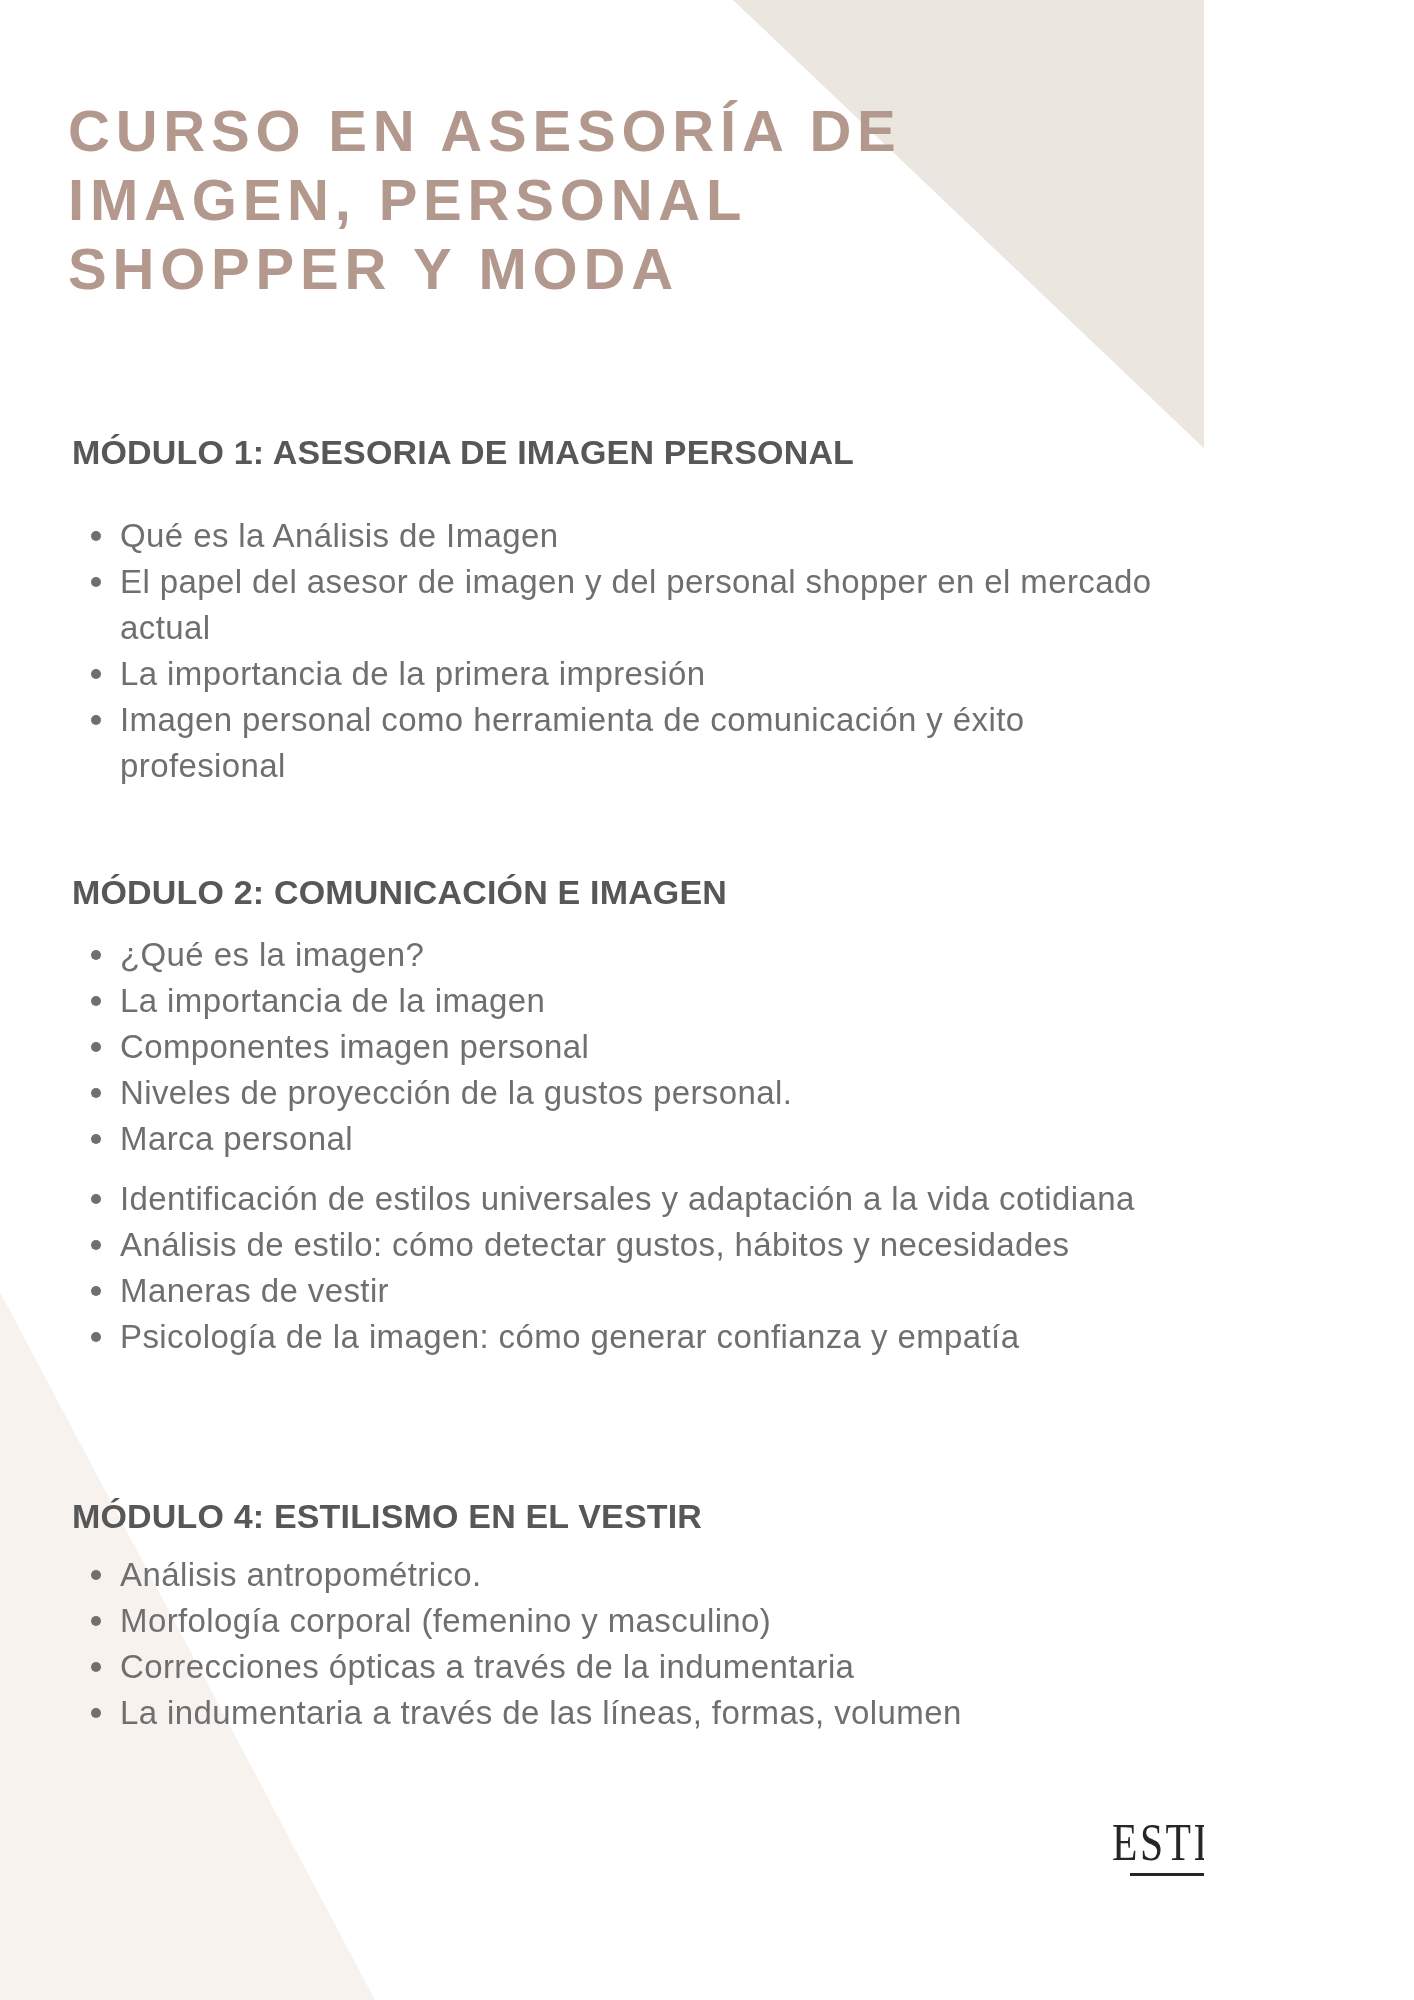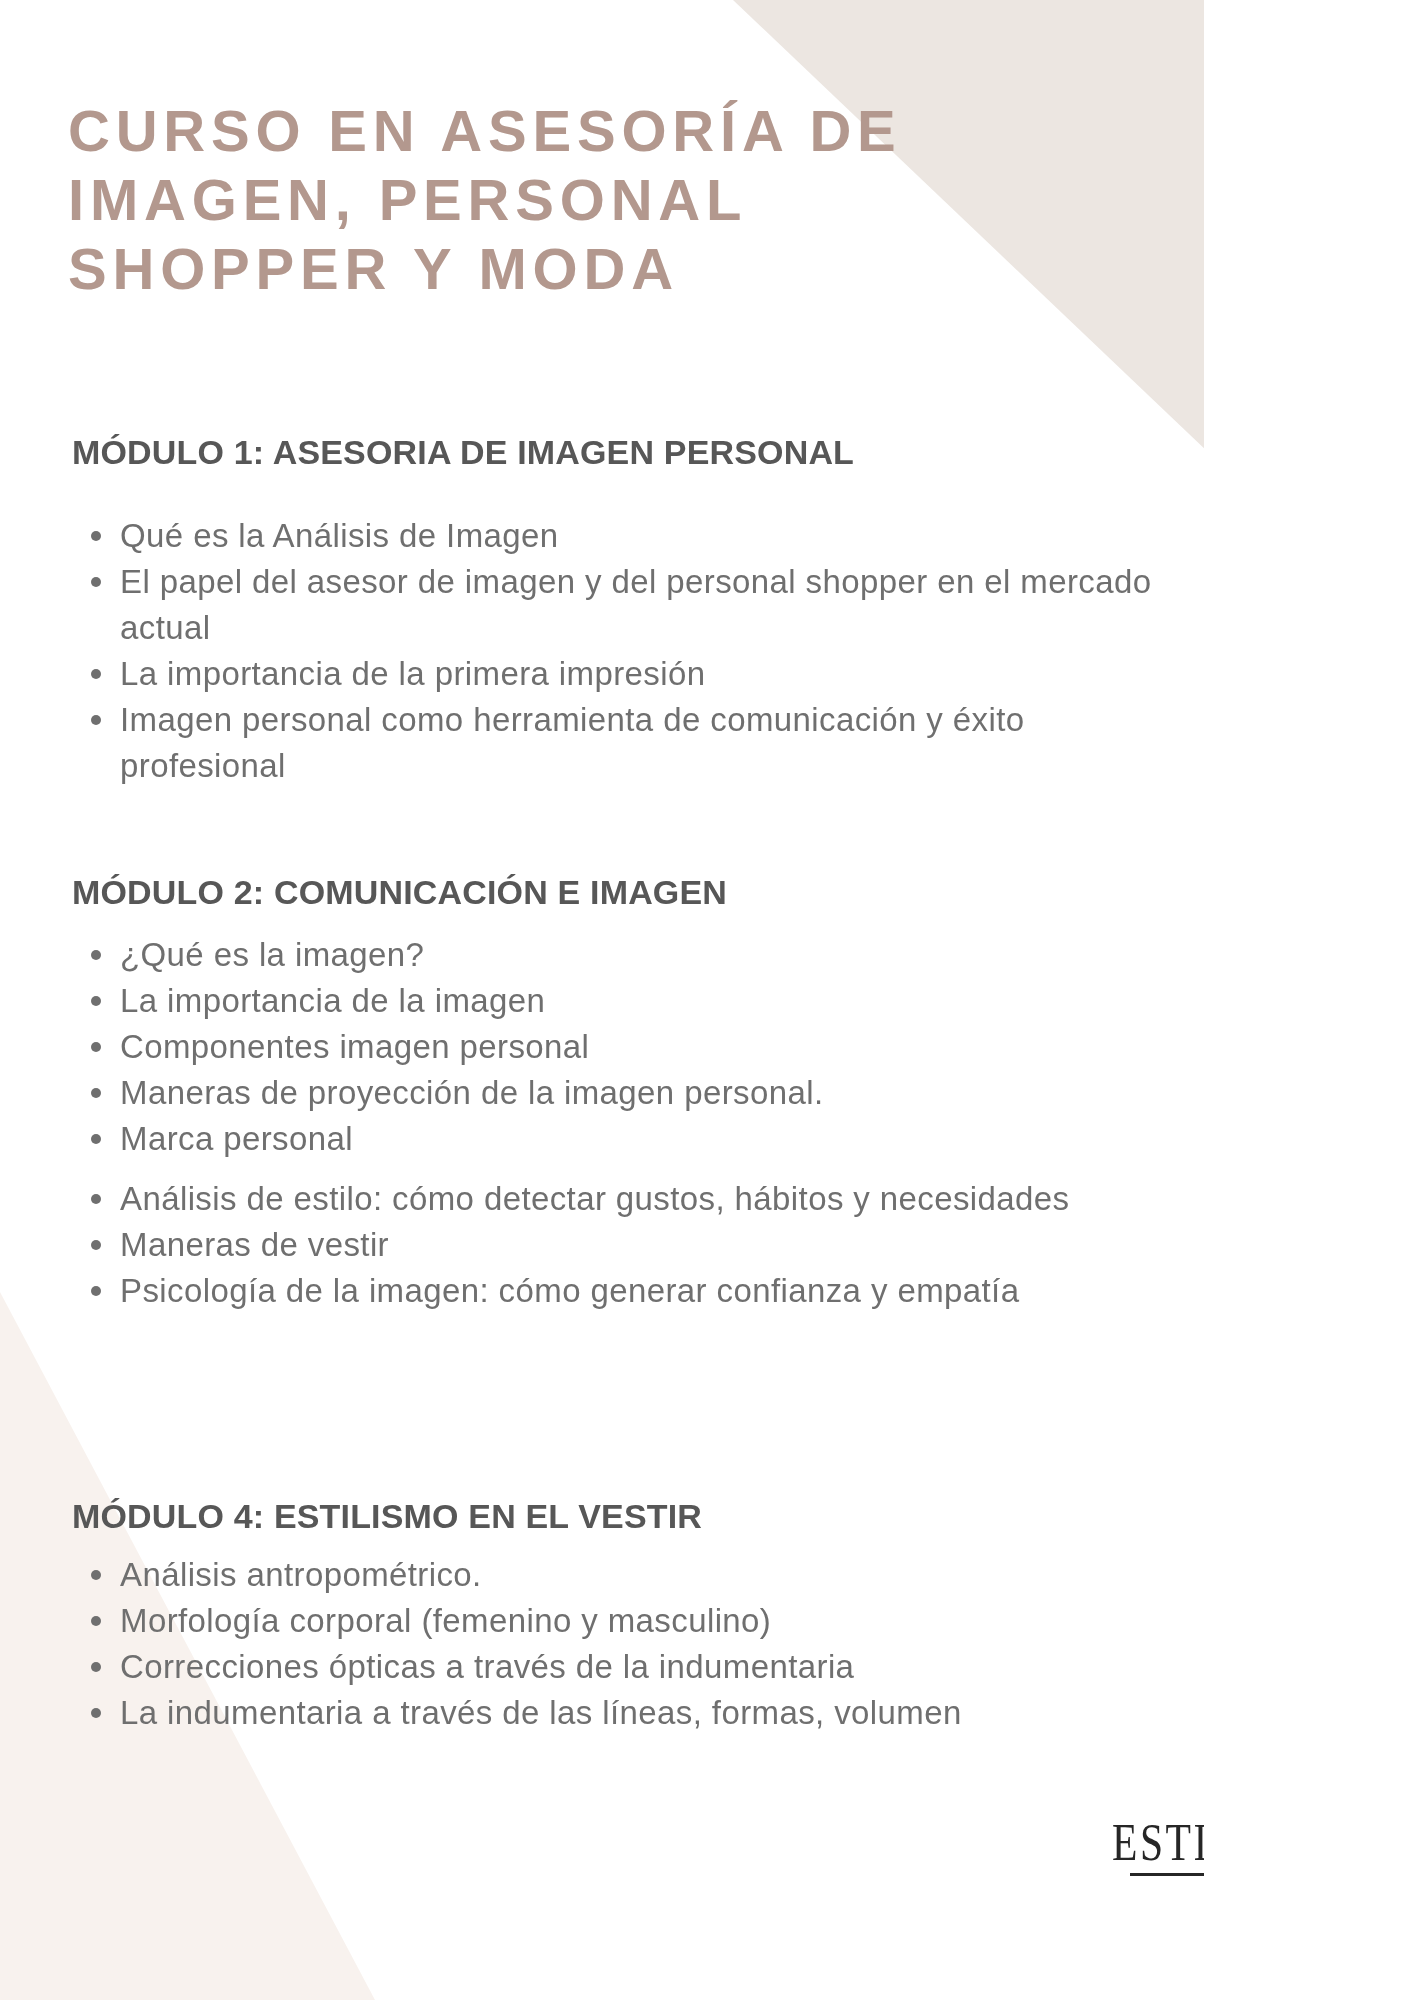--- a/index.html
+++ b/index.html
@@ -141,27 +141,28 @@
 profesional</li>
         </ul>
     </section>
 
     <section class="module m2">
       <h2>MÓDULO 2: COMUNICACIÓN E IMAGEN</h2>
       <ul>
           <li>¿Qué es la imagen?</li>
           <li>La importancia de la imagen</li>
           <li>Componentes imagen personal</li>
-          <li>Maneras de proyección de la imagen personal.</li>
+          <li>Niveles de proyección de la gustos personal.</li>
           <li>Marca personal</li>
         </ul>
     </section>
 
     <section class="module m3">
       <ul>
+          <li>Identificación de estilos universales y adaptación a la vida cotidiana</li>
           <li>Análisis de estilo: cómo detectar gustos, hábitos y necesidades</li>
           <li>Maneras de vestir</li>
           <li>Psicología de la imagen: cómo generar confianza y empatía</li>
         </ul>
     </section>
 
     <section class="module m4">
       <h2>MÓDULO 4: ESTILISMO EN EL VESTIR</h2>
       <ul>
           <li>Análisis antropométrico.</li>

